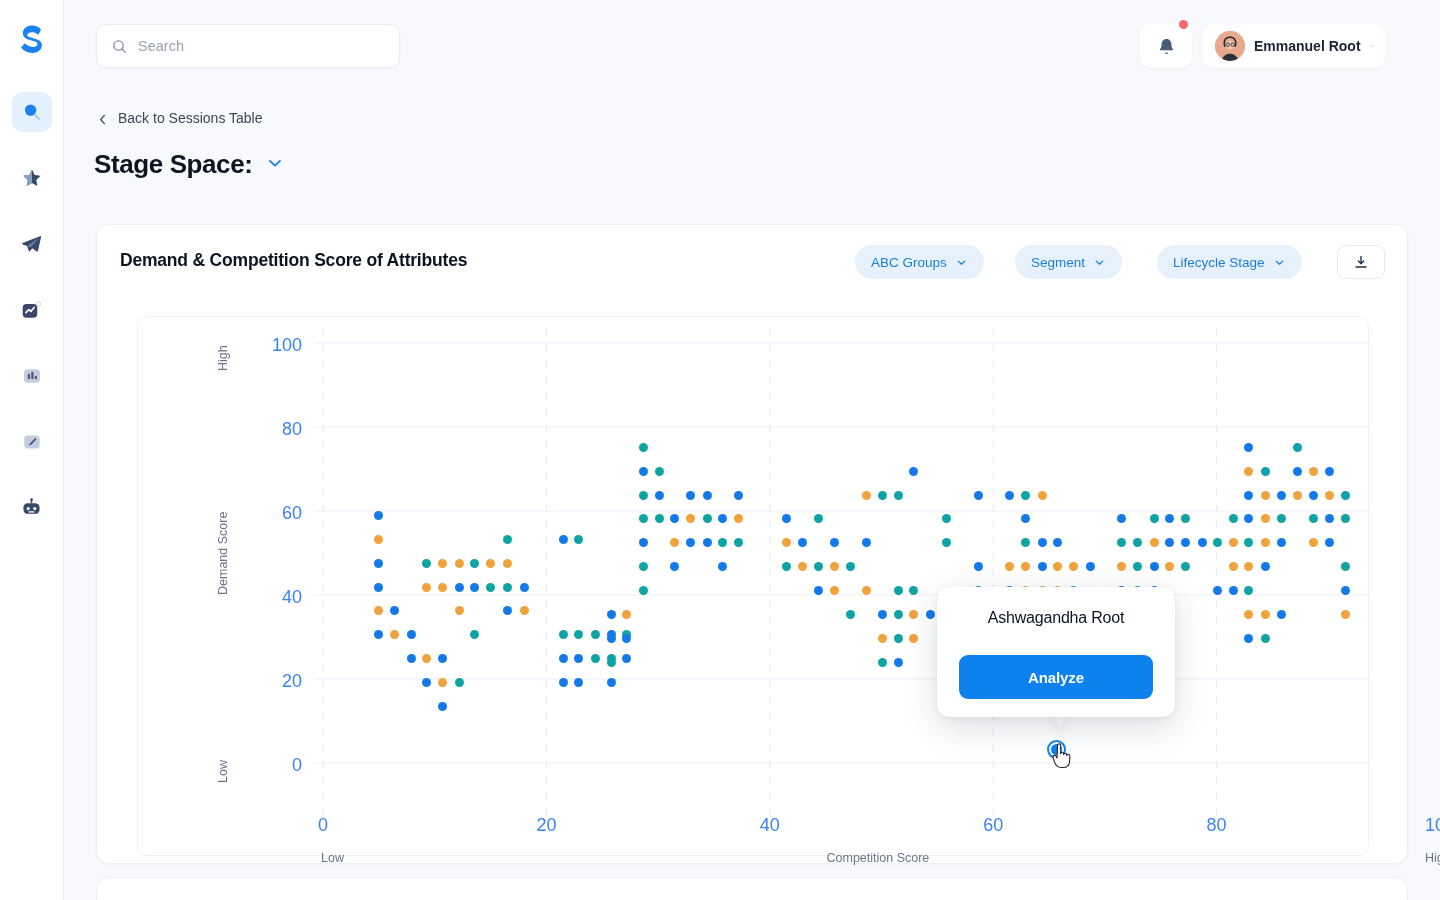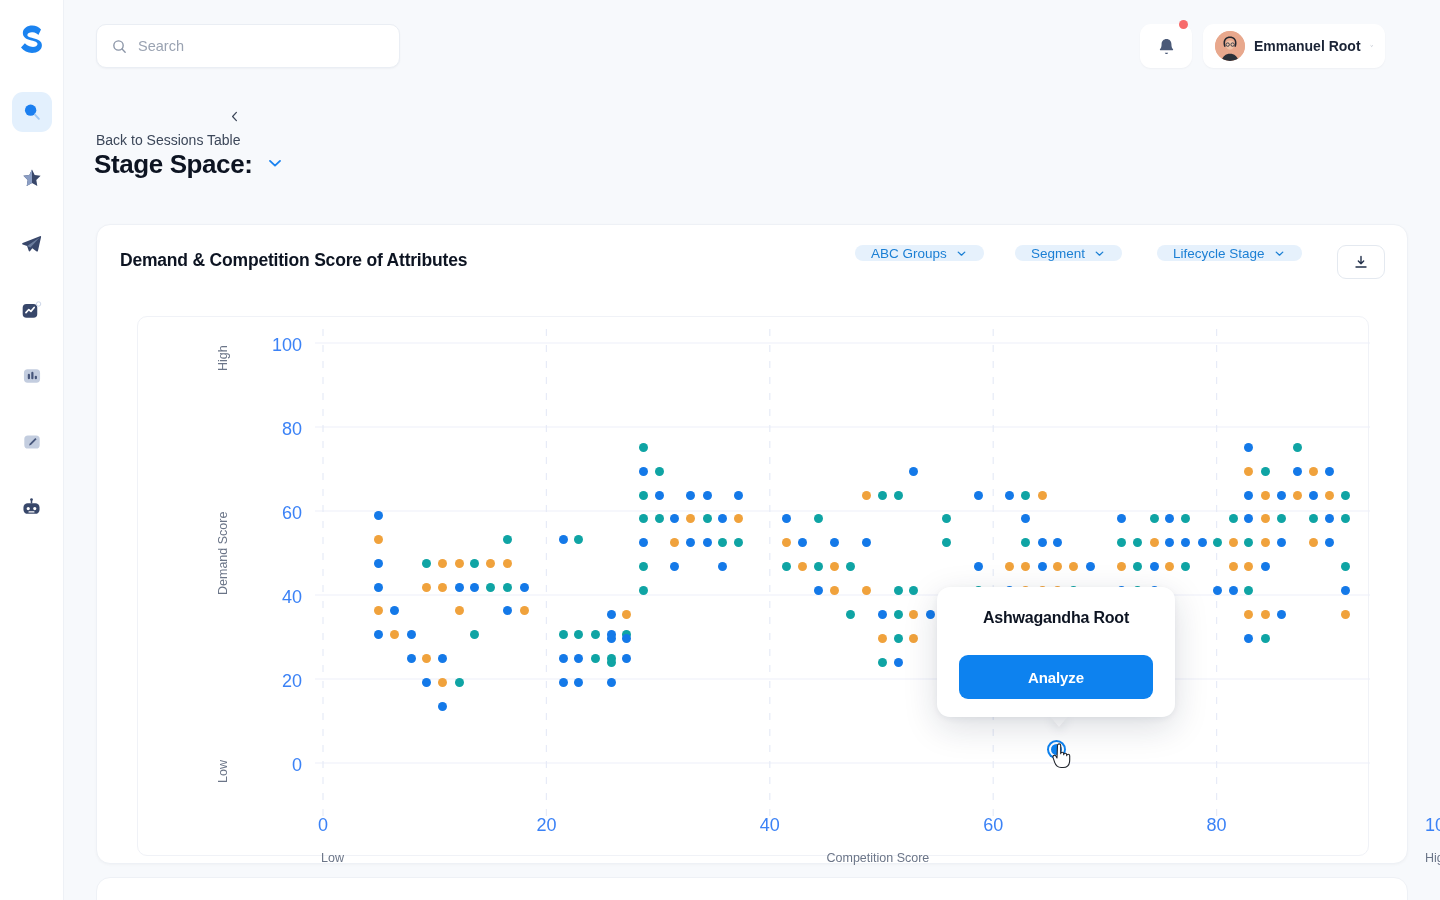--- a/index.html
+++ b/index.html
@@ -61,41 +61,41 @@
     width: 30px; height: 30px; border-radius: 50%; overflow: hidden; flex: 0 0 30px;
     background: #e8a88d; position: relative;
   }
   #user-name { font-size: 14px; font-weight: 600; color: #1b2436; white-space: nowrap; }
 
   
   #content { position: absolute; left: 64px; top: 92px; width: 1376px; height: 808px; }
 
   #back-link {
     position: absolute; left: 32px; top: 18px; display: flex; align-items: flex-end;
-    gap: 9px; font-size: 14px; color: #3c4759; cursor: pointer; flex-direction: column;
+    gap: 9px; font-size: 14px; color: #3c4759; cursor: pointer;
   }
   #page-title {
     position: absolute; left: 30px; top: 57px; display: flex; align-items: baseline; gap: 9px;
     font-size: 26px; font-weight: 700; letter-spacing: -.4px;
   }
   #page-title .lead { color: #0d1422; }
   #page-title .accent { color: #1b83f0; }
 
   
   #chart-card {
     position: absolute; left: 32px; top: 132px; width: 1312px; height: 640px;
     background: #ffffff; border: 1px solid #eef1f6; border-radius: 14px;
     box-shadow: 0 1px 3px rgba(16,24,40,.03);
   }
   #card-title {
     position: absolute; left: 23px; top: 25px; font-size: 17.5px; font-weight: 700;
     color: #0d1422; letter-spacing: -.2px;
   }
   .pill {
-    position: absolute; top: 20px; height: 16px; border-radius: 17px;
+    position: absolute; top: 20px; height: 34px; border-radius: 17px;
     background: #e6f1fc; color: #1b7fd4; font-size: 13.5px; font-weight: 500;
     display: flex; align-items: center; justify-content: center; gap: 8px;
     padding: 0 16px; cursor: pointer; white-space: nowrap;
   }
   #pill-abc { left: 758px; }
   #pill-seg { left: 918px; }
   #pill-life { left: 1060px; }
   #download-btn {
     position: absolute; left: 1240px; top: 20px; width: 48px; height: 34px;
     border: 1px solid #e4e9f0; border-radius: 9px; background: #fff;
@@ -124,21 +124,21 @@
 
   
   #popup {
     position: absolute; left: 840px; top: 362px; width: 238px; height: 130px;
     background: #fff; border-radius: 13px;
     box-shadow: 0 10px 34px rgba(20,32,60,.15), 0 2px 6px rgba(20,32,60,.06);
     z-index: 30;
   }
   #popup-title {
     position: absolute; top: 22px; left: 0; width: 238px; text-align: center;
-    font-size: 16px; font-weight: 700; color: #0d1422; letter-spacing: -.2px;
+    font-size: 16px; font-weight: 400; color: #0d1422; letter-spacing: -.2px;
   }
   #analyze-btn {
     position: absolute; left: 22px; top: 68px; width: 194px; height: 44px;
     background: #0d82ef; border-radius: 9px; border: none; cursor: pointer;
     color: #fff; font-size: 15px; font-weight: 700; font-family: inherit;
     letter-spacing: -.1px;
   }
   #popup-tail {
     position: absolute; left: 951px; top: 489px; width: 0; height: 0;
     border-left: 11px solid transparent; border-right: 11px solid transparent;

